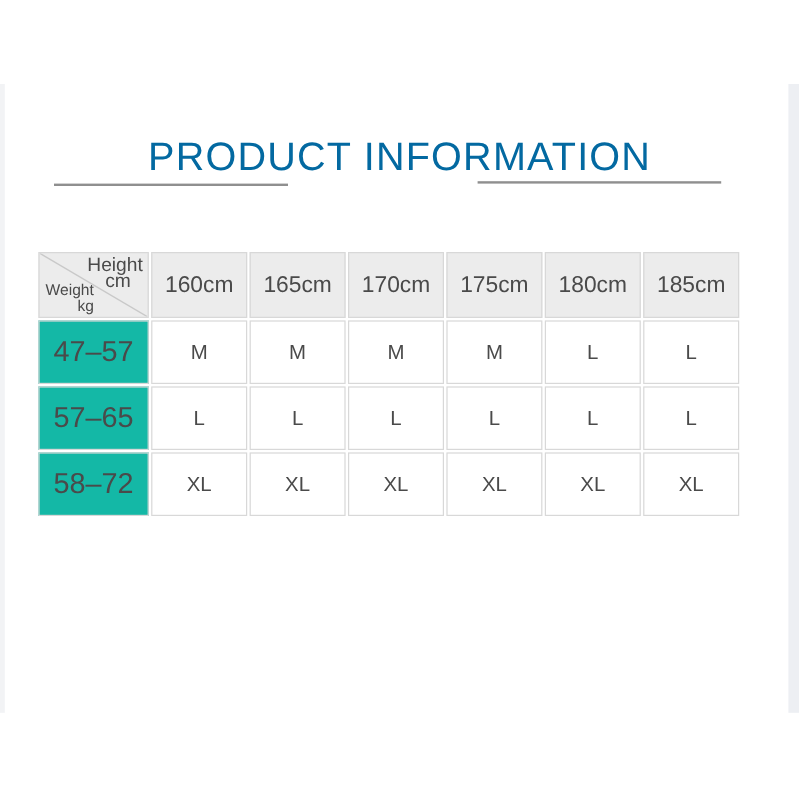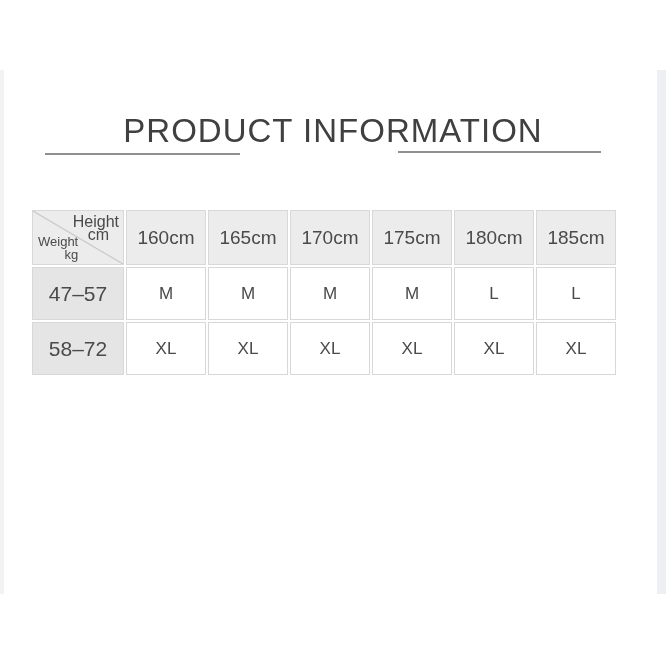--- a/index.html
+++ b/index.html
@@ -27,21 +27,21 @@
   .title {
     position: absolute;
     top: 112px;
     left: 0;
     width: 100%;
     margin: 0;
     text-align: center;
     font-size: 33px;
     font-weight: 500;
     letter-spacing: 1px;
-    color: #404040;
+    color: #0369a1;
   }
   .rule {
     position: absolute;
     height: 2px;
     background: #8f8f8f;
   }
   .rule-left  { left: 45px;  top: 153px; width: 195px; }
   .rule-right { left: 398px; top: 151px; width: 203px; }
 
   table.size-chart {
@@ -65,22 +65,22 @@
     background: #ececec;
     height: 53px;
     font-size: 19px;
   }
   table.size-chart tbody td {
     background: #ffffff;
     height: 51px;
     font-size: 17px;
   }
   table.size-chart tbody td.row-head {
-    background: #e5e5e5;
-    font-size: 21px;
+    background: #14b8a6;
+    font-size: 24px;
   }
   th.corner {
     position: relative;
     overflow: hidden;
   }
   th.corner svg {
     position: absolute;
     left: 0; top: 0;
     width: 100%; height: 100%;
   }
@@ -152,20 +152,29 @@
       <tr>
         <td class="row-head">47–57</td>
         <td>M</td>
         <td>M</td>
         <td>M</td>
         <td>M</td>
         <td>L</td>
         <td>L</td>
       </tr>
       <tr>
+        <td class="row-head">57–65</td>
+        <td>L</td>
+        <td>L</td>
+        <td>L</td>
+        <td>L</td>
+        <td>L</td>
+        <td>L</td>
+      </tr>
+      <tr>
         <td class="row-head">58–72</td>
         <td>XL</td>
         <td>XL</td>
         <td>XL</td>
         <td>XL</td>
         <td>XL</td>
         <td>XL</td>
       </tr>
     </tbody>
   </table>

